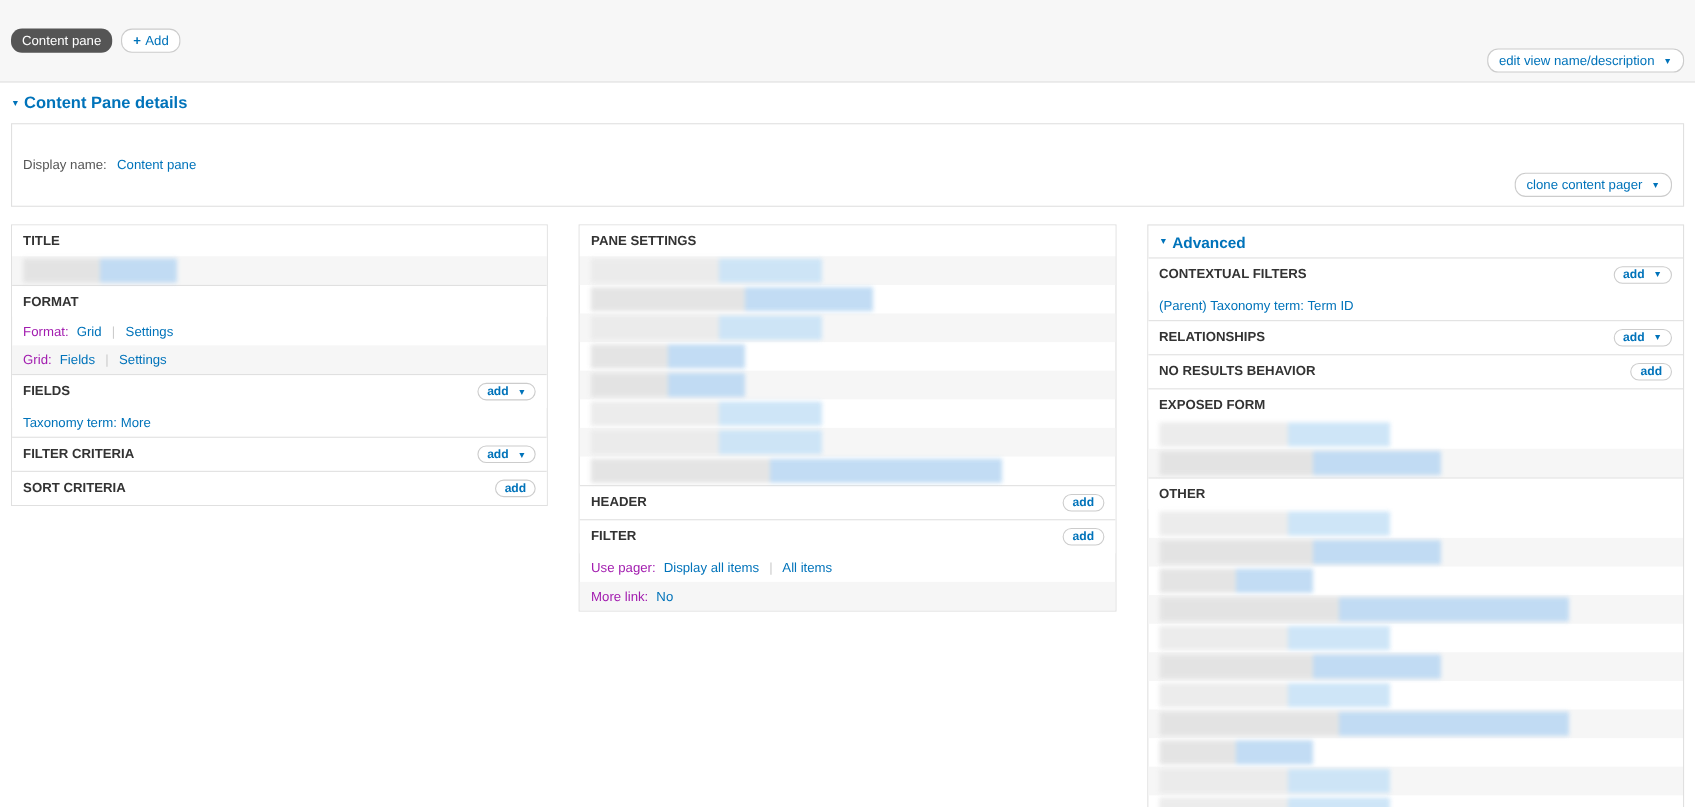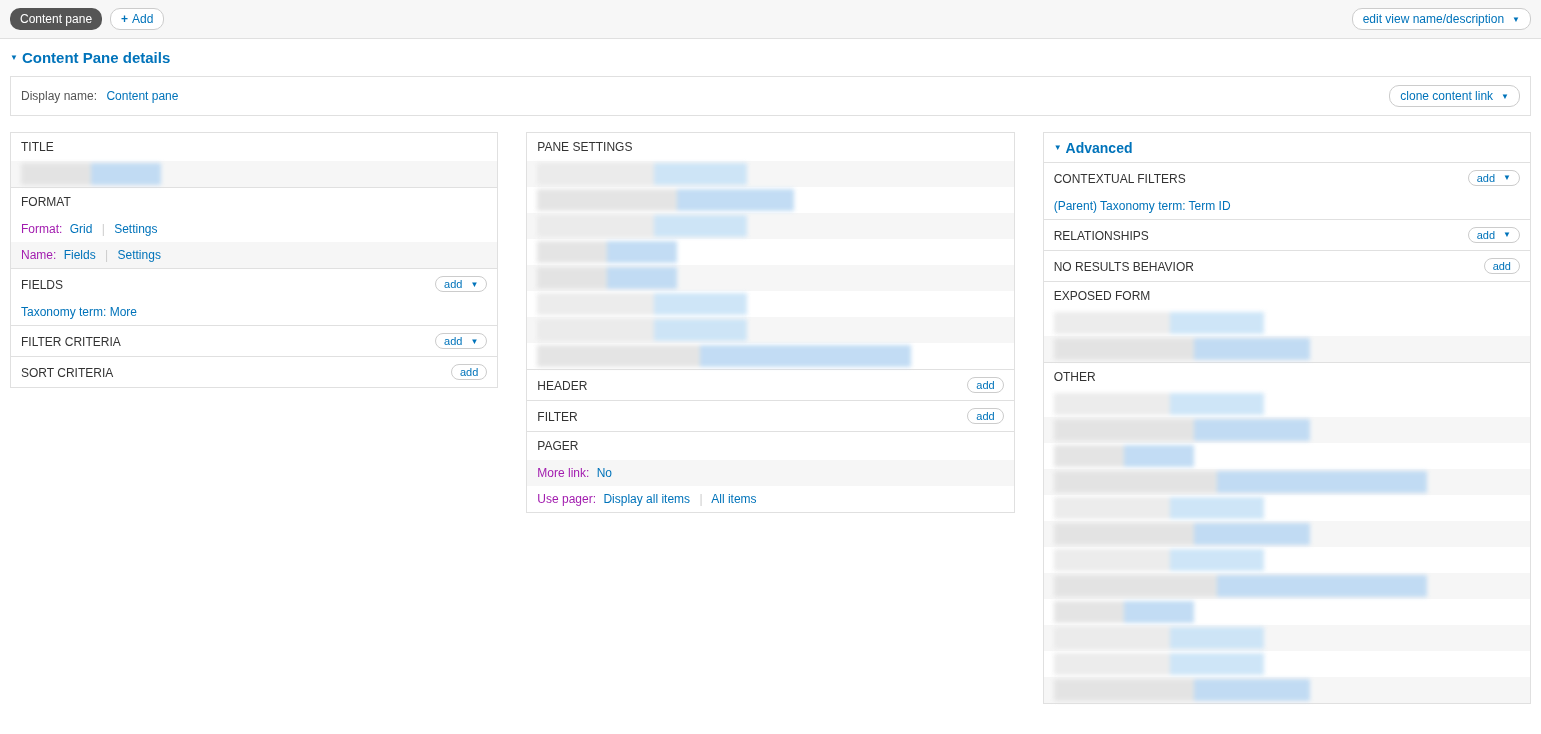--- a/index.html
+++ b/index.html
@@ -5,34 +5,34 @@
 * { box-sizing: border-box; margin: 0; padding: 0; }
 body { font-family: "Lucida Grande","Lucida Sans Unicode",sans-serif; font-size: 12px; color: #333; background: #fff; }
 a { color: #0073ba; text-decoration: none; cursor: pointer; }
 
 
 .topbar { display:flex; align-items:center; justify-content:space-between; padding:8px 10px; background:#f7f7f7; border-bottom:1px solid #e0e0e0; }
 .topbar-left { display:flex; gap:8px; align-items:center; }
 .tab-active { background:#555; color:#fff; padding:4px 10px; border-radius:10px; font-size:12px; }
 .add-btn { display:inline-flex; align-items:center; gap:4px; padding:3px 10px; border:1px solid #ccc; border-radius:10px; color:#0073ba; background:#fff; cursor:pointer; }
 .plus { color:#0073ba; font-weight:bold; }
-.caret-btn { color:#0073ba; padding:3px 10px; border:1px solid #ccc; border-radius:10px; background:#fff; display:inline-flex; align-items:center; gap:8px; cursor:pointer; }
+.caret-btn { color:#0073ba; padding:3px 10px; border:1px solid #ccc; border-radius:10px; background:#fff; display:inline-flex; align-items:center; gap:8px; cursor:pointer;margin-top:36px; }
 .caret { font-size:8px; color:#0073ba; }
 
 
 .details-header { padding:10px 10px 4px 10px; }
 .details-toggle { display:inline-flex; align-items:center; gap:4px; font-size:15px; font-weight:bold; color:#0073ba; cursor:pointer; }
 .details-body { border:1px solid #e0e0e0; margin:6px 10px 16px 10px; }
 .display-row { display:flex; align-items:center; justify-content:space-between; padding:8px 10px; }
 .display-name-label { color:#555; margin-right:6px; }
 
 
 .columns { display:flex; gap:28px; padding:0 10px 20px 10px; align-items:flex-start; }
 .col { flex:1 1 0; border:1px solid #e0e0e0; }
-.section-h { display:flex; align-items:flex-end; justify-content:space-between; padding:7px 10px; font-size:12px; font-weight:normal; color:#333; background:#fff; }
+.section-h { display:flex; align-items:flex-start; justify-content:space-between; padding:7px 10px; font-size:12px; font-weight:bold; color:#333; background:#fff; }
 .section-row { padding:6px 10px; font-size:12px; }
 .section-row.alt { background:#f6f6f6; }
 .label { color:#a21caf; margin-right:4px; }
 .pipe { color:#ccc; margin:0 6px; }
 .pill-btn { display:inline-flex; align-items:center; gap:6px; padding:1px 8px; border:1px solid #ccc; border-radius:10px; color:#0073ba; background:#fff; cursor:pointer; font-size:11px; }
 .pill-btn .caret { margin-left:2px; }
 .adv-toggle { display:inline-flex; align-items:center; gap:4px; color:#0073ba; font-weight:bold; font-size:14px; cursor:pointer; }
 .blurred-row { height:22px; background:linear-gradient(90deg,#eaeaea 0,#eaeaea 25%,#c9e3f7 25%,#c9e3f7 45%,transparent 45%); filter:blur(2px); opacity:.9; }
 .blurred-row.alt { background:linear-gradient(90deg,#e2e2e2 0,#e2e2e2 30%,#bcd9f3 30%,#bcd9f3 55%,transparent 55%); }
 .blurred-row.wide { background:linear-gradient(90deg,#e2e2e2 0,#e2e2e2 35%,#bcd9f3 35%,#bcd9f3 80%,transparent 80%); }
@@ -64,21 +64,21 @@
     <span>Content Pane details</span>
   </span>
 </div>
 <div class="details-body">
   <div class="display-row">
     <div>
       <span class="display-name-label">Display name:</span>
       <a>Content pane</a>
     </div>
     <span class="caret-btn">
-      <span>clone content link</span>
+      <span>clone content pager</span>
       <span class="caret">▼</span>
     </span>
   </div>
 </div>
 
 <div class="columns">
 
   <div class="col">
     <div class="section-h">
         <span>TITLE</span>
@@ -90,21 +90,21 @@
     <div class="section-h section-sep">
         <span>FORMAT</span>
       </div>
     <div class="section-row">
       <span class="label">Format:</span>
       <a>Grid</a>
       <span class="pipe">|</span>
       <a>Settings</a>
     </div>
     <div class="section-row alt">
-      <span class="label">Name:</span>
+      <span class="label">Grid:</span>
       <a>Fields</a>
       <span class="pipe">|</span>
       <a>Settings</a>
     </div>
 
     <div class="section-h section-sep">
       <span>FIELDS</span>
       <span class="pill-btn">
         <span>add</span>
           <span class="caret">▼</span>
@@ -163,34 +163,31 @@
       <span>HEADER</span>
       <span class="pill-btn">
           <span>add</span>
         </span>
     </div>
     <div class="section-h section-sep">
       <span>FILTER</span>
       <span class="pill-btn">
           <span>add</span>
         </span>
-    </div>
-    <div class="section-h section-sep">
-        <span>PAGER</span>
-      </div>
-    <div class="section-row alt">
-      <span class="label">More link:</span>
-      <a>No</a>
     </div>
     <div class="section-row">
       <span class="label">Use pager:</span>
       <a>Display all items</a>
       <span class="pipe">|</span>
       <a>All items</a>
     </div>
+    <div class="section-row alt">
+      <span class="label">More link:</span>
+      <a>No</a>
+    </div>
   </div>
 
   <div class="col">
     <div class="section-row">
       <span class="adv-toggle">
         <span class="caret">▼</span>
         <span>Advanced</span>
       </span>
     </div>
 

